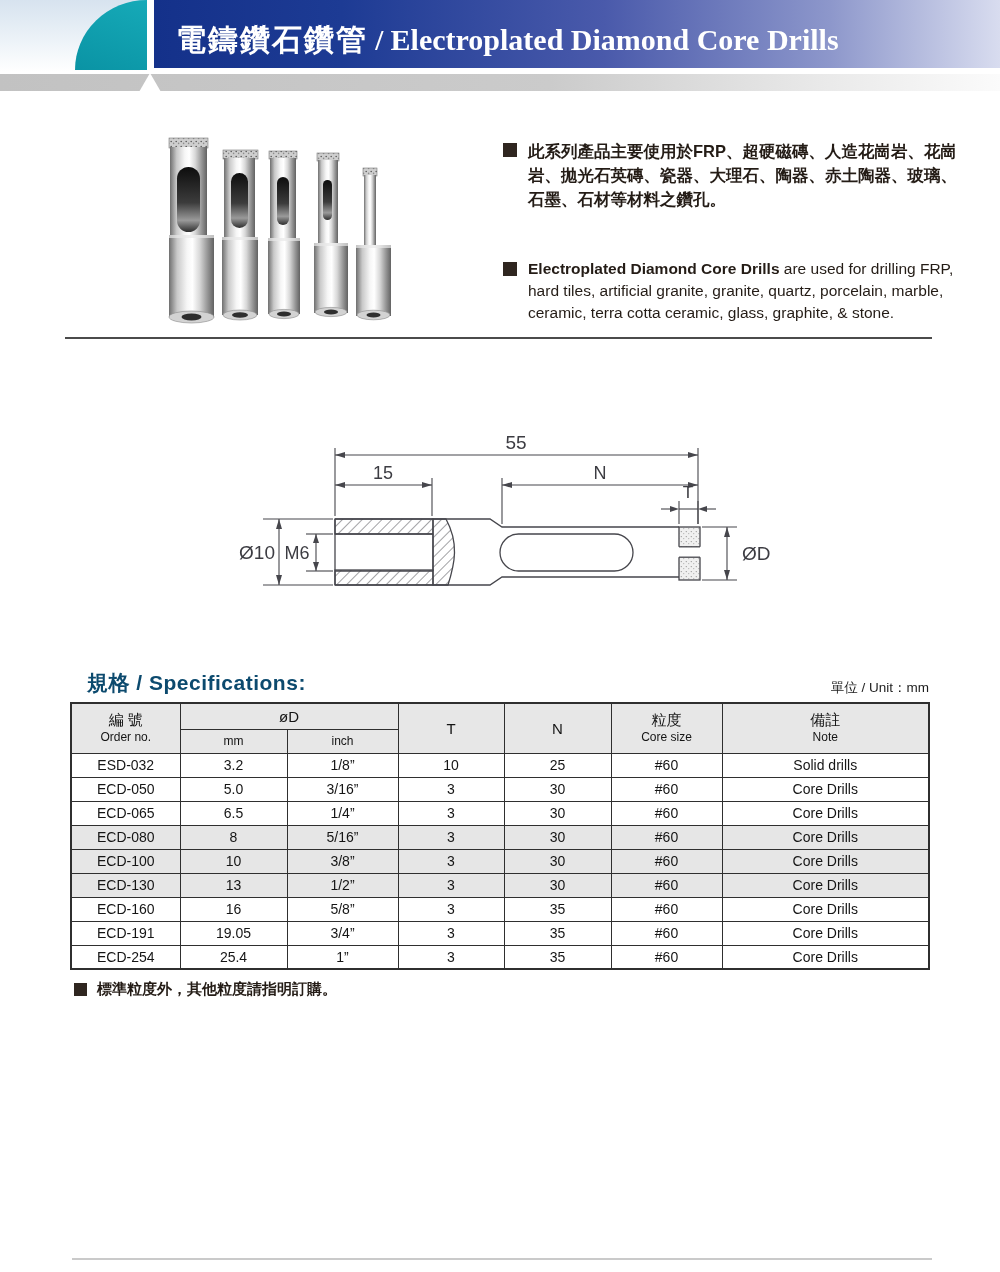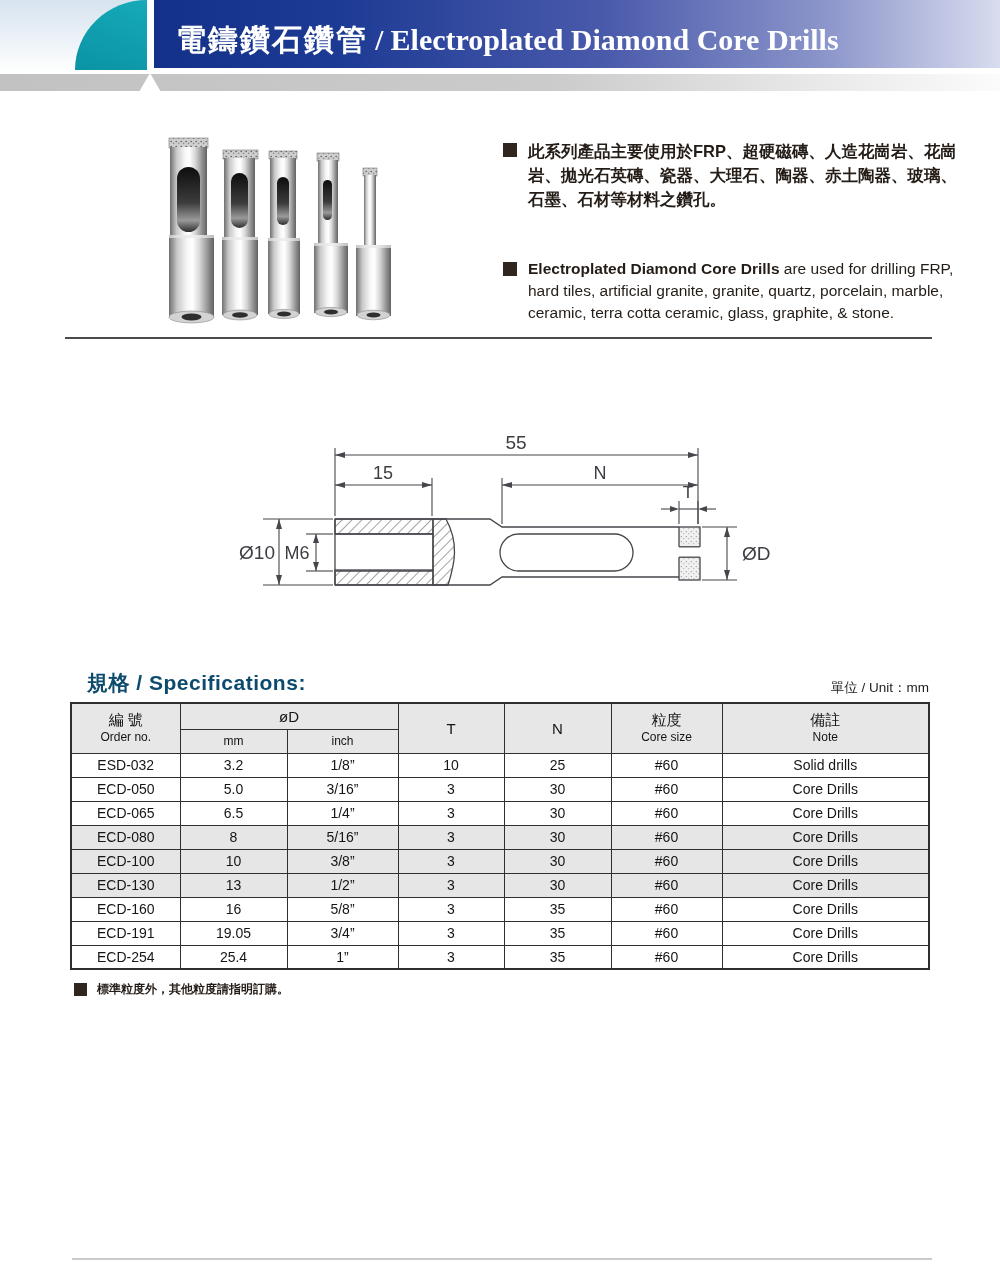--- a/index.html
+++ b/index.html
@@ -49,21 +49,21 @@
               font-weight:normal;vertical-align:middle;}
   table.specs thead th{background:#e7e7e7;}
   table.specs thead .l1{font-size:15px;line-height:19px;}
   table.specs thead .l2{font-size:12px;line-height:17px;}
   table.specs tbody tr{height:24px;}
   table.specs tr.shaded td{background:#e6e6e6;}
 
   
   .footnotes{position:absolute;left:74px;top:979px;}
   .fn{position:relative;padding-left:23px;margin-bottom:6px;}
-  .fn-zh{font-size:12px;font-weight:bold;line-height:20px;}
+  .fn-zh{font-size:15px;font-weight:bold;line-height:20px;}
   .fn-en{font-size:14.5px;line-height:20px;}
   .bottom-rule{position:absolute;left:72px;top:1258px;width:860px;height:2px;background:#cacaca;}
 </style>
 </head>
 <body>
 
 <div class="page">
 
   <div class="hdr-tint"></div>
   <div class="teal-disc"></div>

